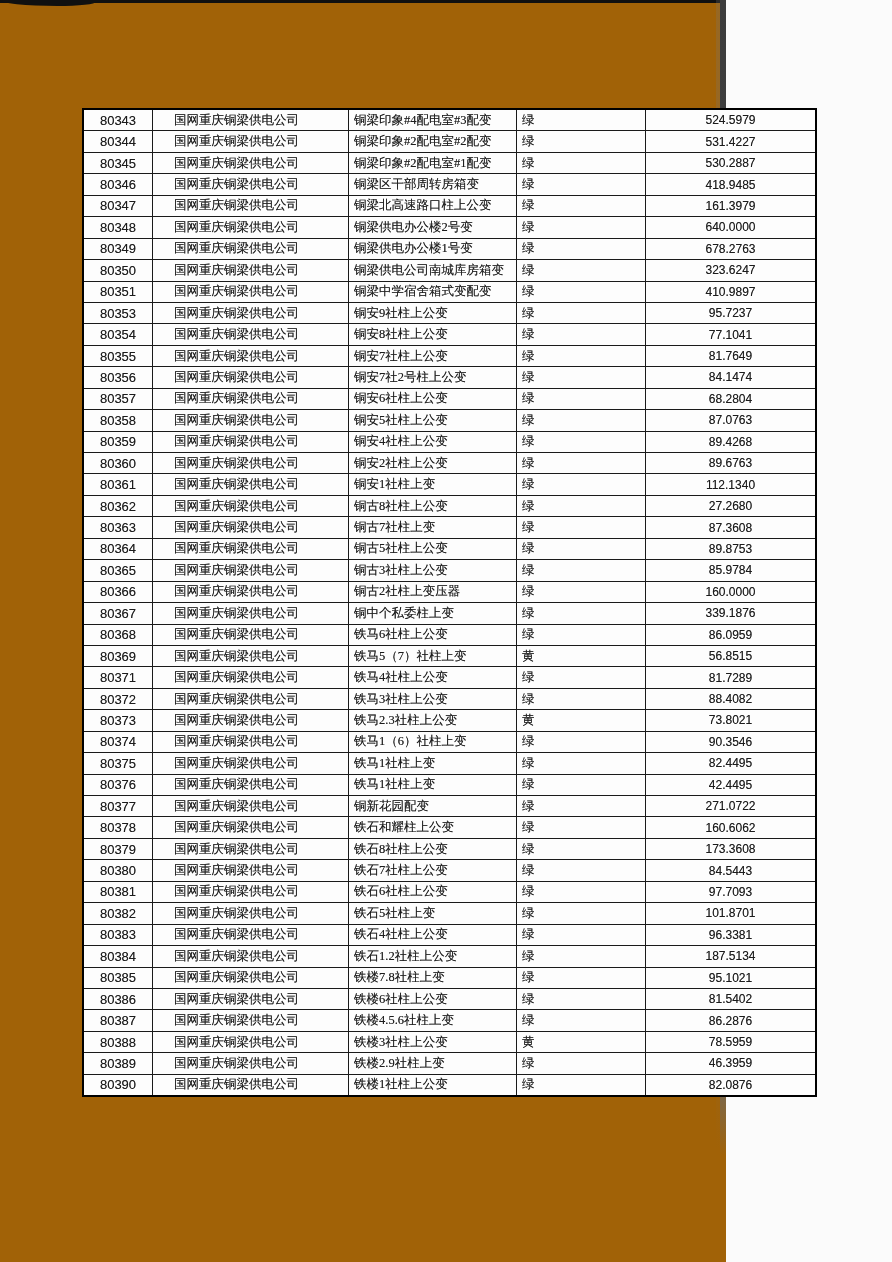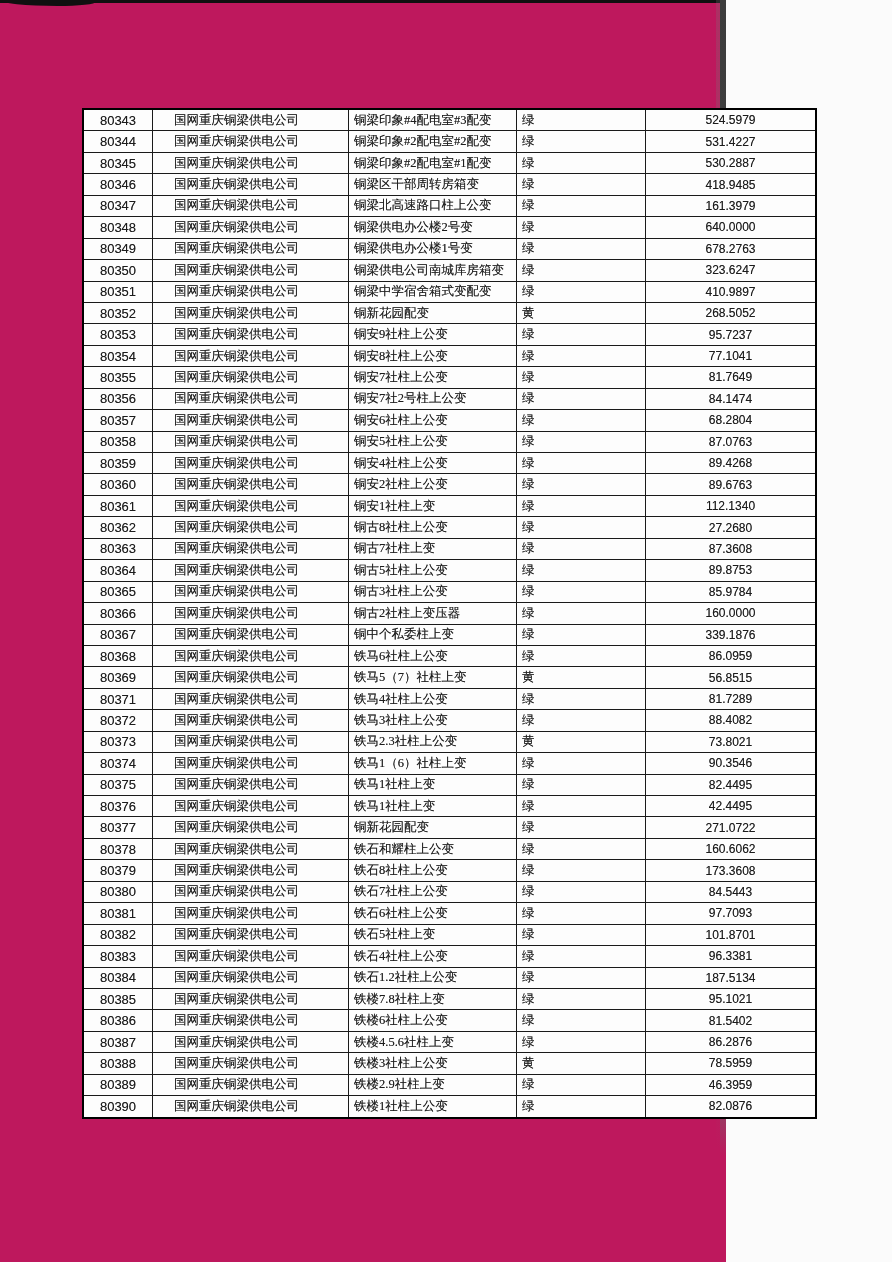--- a/index.html
+++ b/index.html
@@ -8,21 +8,21 @@
     width: 892px;
     height: 1262px;
     overflow: hidden;
     background: #fbfbfb;
     font-family: "DejaVu Sans", "Liberation Sans", sans-serif;
   }
   .page {
     position: relative;
     width: 726px;
     height: 1262px;
-    background: #be185d;
+    background: #a16207;
   }
   
   .scan-top-edge {
     position: absolute;
     top: 0; left: 0;
     width: 100%; height: 3px;
     background: #101010;
   }
   .scan-top-left-blob {
     position: absolute;
@@ -152,27 +152,20 @@
       <td class="col-value">323.6247</td>
     </tr>
         <tr>
       <td class="col-id">80351</td>
       <td class="col-company">国网重庆铜梁供电公司</td>
       <td class="col-name">铜梁中学宿舍箱式变配变</td>
       <td class="col-status">绿</td>
       <td class="col-value">410.9897</td>
     </tr>
         <tr>
-      <td class="col-id">80352</td>
-      <td class="col-company">国网重庆铜梁供电公司</td>
-      <td class="col-name">铜新花园配变</td>
-      <td class="col-status">黄</td>
-      <td class="col-value">268.5052</td>
-    </tr>
-        <tr>
       <td class="col-id">80353</td>
       <td class="col-company">国网重庆铜梁供电公司</td>
       <td class="col-name">铜安9社柱上公变</td>
       <td class="col-status">绿</td>
       <td class="col-value">95.7237</td>
     </tr>
         <tr>
       <td class="col-id">80354</td>
       <td class="col-company">国网重庆铜梁供电公司</td>
       <td class="col-name">铜安8社柱上公变</td>

